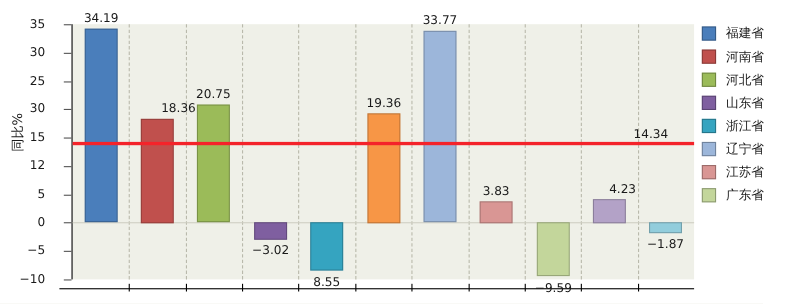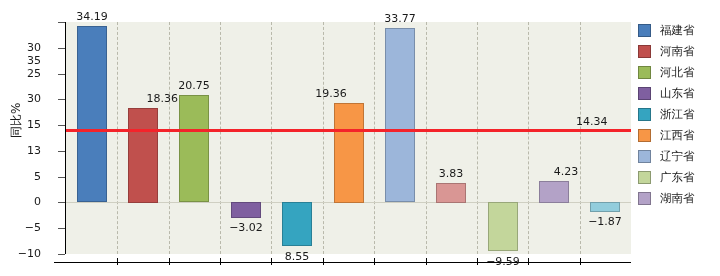--- a/index.html
+++ b/index.html
@@ -155,42 +155,42 @@
       <div class="xtick" style="left: 477px;"></div>
       <div class="xtick" style="left: 528px;"></div>
       <div class="xtick" style="left: 580px;"></div>
     </div>
 
   <div class="axis-line-v"></div>
   <div class="axis-line-h"></div>
 
   <div id="yticks">
       <div class="tick-mark" style="top: 22px;"></div>
-      <div class="tick-label-wrap" style="top: 16px; margin-top: 39px;">
+      <div class="tick-label-wrap" style="top: 16px;">
         <div class="tick-label" style="padding-right: 15px;">35</div>
       </div>
       <div class="tick-mark" style="top: 48px;"></div>
       <div class="tick-label-wrap" style="top: 42px;">
         <div class="tick-label" style="padding-right: 15px;">30</div>
       </div>
       <div class="tick-mark" style="top: 74px;"></div>
       <div class="tick-label-wrap" style="top: 68px;">
         <div class="tick-label" style="padding-right: 15px;">25</div>
       </div>
       <div class="tick-mark" style="top: 99px;"></div>
       <div class="tick-label-wrap" style="top: 93px;">
         <div class="tick-label" style="padding-right: 15px;">30</div>
       </div>
       <div class="tick-mark" style="top: 125px;"></div>
       <div class="tick-label-wrap" style="top: 119px;">
         <div class="tick-label" style="padding-right: 15px;">15</div>
       </div>
       <div class="tick-mark" style="top: 151px;"></div>
       <div class="tick-label-wrap" style="top: 145px;">
-        <div class="tick-label" style="padding-right: 15px;">13</div>
+        <div class="tick-label" style="padding-right: 15px;">12</div>
       </div>
       <div class="tick-mark" style="top: 177px;"></div>
       <div class="tick-label-wrap" style="top: 171px;">
         <div class="tick-label" style="padding-right: 15px;">5</div>
       </div>
       <div class="tick-mark" style="top: 202px;"></div>
       <div class="tick-label-wrap" style="top: 196px;">
         <div class="tick-label" style="padding-right: 15px;">0</div>
       </div>
       <div class="tick-mark" style="top: 228px;"></div>
@@ -218,21 +218,21 @@
       <div class="bar" title="广东省 -9.59" style="left: 488px; top: 202px; width: 30px; height: 49px; background: rgb(195, 214, 155);"></div>
       <div class="bar" title="湖南省 4.23" style="left: 539px; top: 181px; width: 30px; height: 22px; background: rgb(179, 162, 199);"></div>
       <div class="bar" title="其它 -1.87" style="left: 590px; top: 202px; width: 30px; height: 10px; background: rgb(146, 205, 220);"></div>
     </div>
   <div id="bar-labels">
       <div class="bar-label" style="width: 60px; left: 62px; top: 11px;">34.19</div>
       <div class="bar-label" style="width: 60px; left: 118px; top: 93px; text-align: right;">18.36</div>
       <div class="bar-label" style="width: 60px; left: 164px; top: 80px;">20.75</div>
       <div class="bar-label" style="width: 60px; left: 216px; top: 222px;">−3.02</div>
       <div class="bar-label" style="width: 60px; left: 267px; top: 251px;">8.55</div>
-      <div class="bar-label" style="width: 60px; left: 301px; top: 88px;">19.36</div>
+      <div class="bar-label" style="width: 60px; left: 319px; top: 88px;">19.36</div>
       <div class="bar-label" style="width: 60px; left: 370px; top: 13px;">33.77</div>
       <div class="bar-label" style="width: 60px; left: 421px; top: 168px;">3.83</div>
       <div class="bar-label" style="width: 60px; left: 473px; top: 256px;">−9.59</div>
       <div class="bar-label" style="width: 60px; left: 536px; top: 166px;">4.23</div>
       <div class="bar-label" style="width: 60px; left: 575px; top: 216px;">−1.87</div>
     </div>
 
   <div class="avg-line" id="avg-line" style="top: 129px; background: rgb(244, 35, 42);"></div>
   <div class="avg-label" id="avg-label" style="left: 576px; top: 116px;">14.34</div>
 
@@ -251,29 +251,25 @@
       </div>
       <div class="legend-item">
         <div class="legend-swatch" style="background: rgb(127, 95, 160);"></div>
         <div class="legend-text">山东省</div>
       </div>
       <div class="legend-item">
         <div class="legend-swatch" style="background: rgb(53, 164, 192);"></div>
         <div class="legend-text">浙江省</div>
       </div>
       <div class="legend-item">
-        <div class="legend-swatch" style="background: rgb(247, 150, 70);"></div>
-        <div class="legend-text">江西省</div>
-      </div>
-      <div class="legend-item">
         <div class="legend-swatch" style="background: rgb(156, 182, 218);"></div>
         <div class="legend-text">辽宁省</div>
       </div>
       <div class="legend-item">
+        <div class="legend-swatch" style="background: rgb(217, 150, 148);"></div>
+        <div class="legend-text">江苏省</div>
+      </div>
+      <div class="legend-item">
         <div class="legend-swatch" style="background: rgb(195, 214, 155);"></div>
         <div class="legend-text">广东省</div>
       </div>
-      <div class="legend-item">
-        <div class="legend-swatch" style="background: rgb(179, 162, 199);"></div>
-        <div class="legend-text">湖南省</div>
-      </div>
     </div>
 </div>
 
 </body></html>

